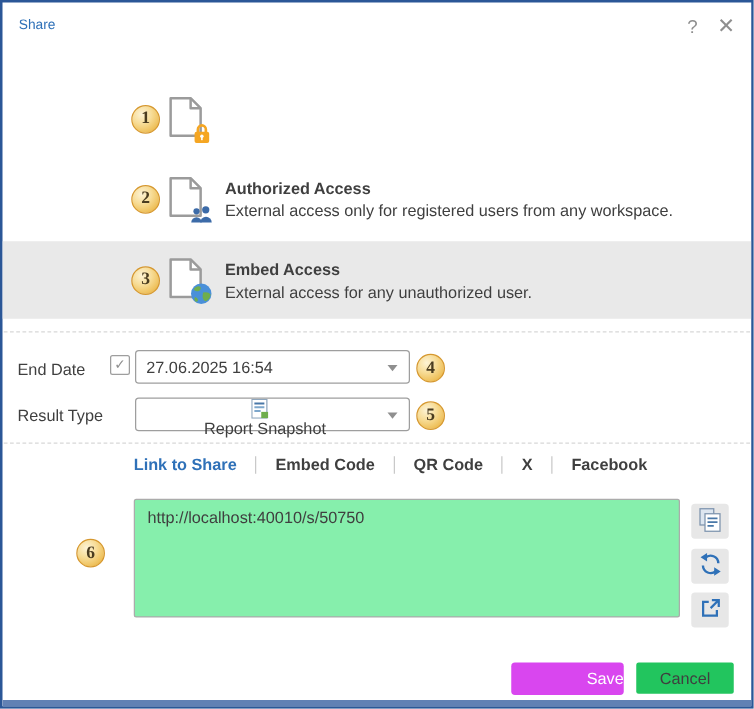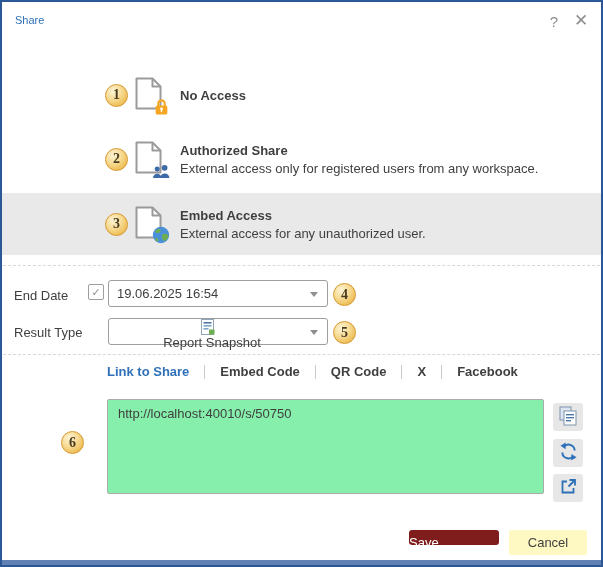--- a/index.html
+++ b/index.html
@@ -65,25 +65,25 @@
 
   
   .urlbox { position:absolute; left:105px; top:397px; width:437px; height:95px;
     box-sizing:border-box; border:1px solid #ababab; border-radius:2px; background:#86efac;
     padding:6px 10px; overflow:hidden; }
   .sidebtn { position:absolute; left:551px; width:30px; height:28px; background:#e7e7e7;
     border-radius:3px; display:flex; align-items:center; justify-content:center; cursor:default; }
   .btn-copy { top:401px; } .btn-refresh { top:437px; } .btn-open { top:472px; }
 
   
-  .btn-save { position:absolute; left:407px; top:528px; width:90px; height:15px;
-    background:#7f1d1d; color:#fff; border-radius:3px; text-align:left; line-height:25px;
+  .btn-save { position:absolute; left:407px; top:528px; width:90px; height:26px;
+    background:#d946ef; color:#fff; border-radius:3px; text-align:right; line-height:25px;
     cursor:default; }
   .btn-cancel { position:absolute; left:507px; top:528px; width:78px; height:25px;
-    background:#fef9c3; color:#3f3f3f; border-radius:2px; text-align:center; line-height:25px;
+    background:#22c55e; color:#3f3f3f; border-radius:2px; text-align:center; line-height:25px;
     cursor:default; }
   .bottom-strip { position:absolute; left:0; right:0; bottom:0; height:5px; background:#6181b4; }
 </style>
 </head>
 <body>
 
 <div class="dialog">
 
   <div class="title">Share</div>
   <div class="help-btn">?</div>
@@ -97,40 +97,39 @@
         <path d="M17.5 1.5 V9.5 H25.5" fill="none" stroke="#9b9b9b" stroke-width="2" stroke-linejoin="round"></path>
       </svg>
       <svg class="overlay" width="17" height="17" viewBox="0 0 16 16">
         <path d="M5 8 V5.2 a3 3 0 0 1 6 0 V8" fill="none" stroke="#f5a623" stroke-width="2"></path>
         <rect x="2.5" y="7" width="11" height="8.5" rx="1.5" fill="#f5a623"></rect>
         <circle cx="8" cy="10.3" r="1.3" fill="#fff"></circle>
         <rect x="7.4" y="10.5" width="1.2" height="2.8" fill="#fff"></rect>
       </svg>
     </div>
     <div class="opt-text">
-      <div class="opt-title">No Access</div>
     </div>
   </div>
 
   <div class="option option-2">
     <div class="badge">2</div>
     <div class="opt-icon">
       <svg class="page" width="27" height="33" viewBox="0 0 27 33">
         <path d="M1.5 1.5 H17.5 L25.5 9.5 V31.5 H1.5 Z" fill="#fff" stroke="#9b9b9b" stroke-width="2" stroke-linejoin="round"></path>
         <path d="M17.5 1.5 V9.5 H25.5" fill="none" stroke="#9b9b9b" stroke-width="2" stroke-linejoin="round"></path>
       </svg>
       <svg class="overlay" width="18" height="15" viewBox="0 0 18 15">
         <circle cx="5.2" cy="5" r="2.5" fill="#3c6ba8"></circle>
         <path d="M1 14 a4.2 4.2 0 0 1 8.4 0 z" fill="#3c6ba8"></path>
         <circle cx="12.6" cy="3.8" r="2.9" fill="#3c6ba8"></circle>
         <path d="M8.2 14 a4.6 4.6 0 0 1 9.2 0 z" fill="#3c6ba8"></path>
       </svg>
     </div>
     <div class="opt-text">
-      <div class="opt-title">Authorized Share</div>
+      <div class="opt-title">Authorized Access</div>
       <div class="opt-desc">External access only for registered users from any workspace.</div>
     </div>
   </div>
 
   <div class="option option-3">
     <div class="badge">3</div>
     <div class="opt-icon">
       <svg class="page" width="27" height="33" viewBox="0 0 27 33">
         <path d="M1.5 1.5 H17.5 L25.5 9.5 V31.5 H1.5 Z" fill="#fff" stroke="#9b9b9b" stroke-width="2" stroke-linejoin="round"></path>
         <path d="M17.5 1.5 V9.5 H25.5" fill="none" stroke="#9b9b9b" stroke-width="2" stroke-linejoin="round"></path>
@@ -146,21 +145,21 @@
       <div class="opt-title">Embed Access</div>
       <div class="opt-desc">External access for any unauthorized user.</div>
     </div>
   </div>
 
   <div class="sep sep-1"></div>
 
   <div class="form-label lbl-enddate">End Date</div>
   <div class="checkbox">✓</div>
   <div class="field field-enddate">
-    <span>19.06.2025 16:54</span>
+    <span>27.06.2025 16:54</span>
     <span class="caret"></span>
   </div>
   <div class="badge abs-badge badge-4">4</div>
 
   <div class="form-label lbl-resulttype">Result Type</div>
   <div class="field field-resulttype">
     <span class="mini-icon">
       <svg width="14" height="16" viewBox="0 0 14 16">
         <rect x="0.5" y="0.5" width="12" height="15" fill="#fff" stroke="#8fa6bd"></rect>
         <rect x="2.5" y="3" width="8" height="1.6" fill="#4a78a8"></rect>

